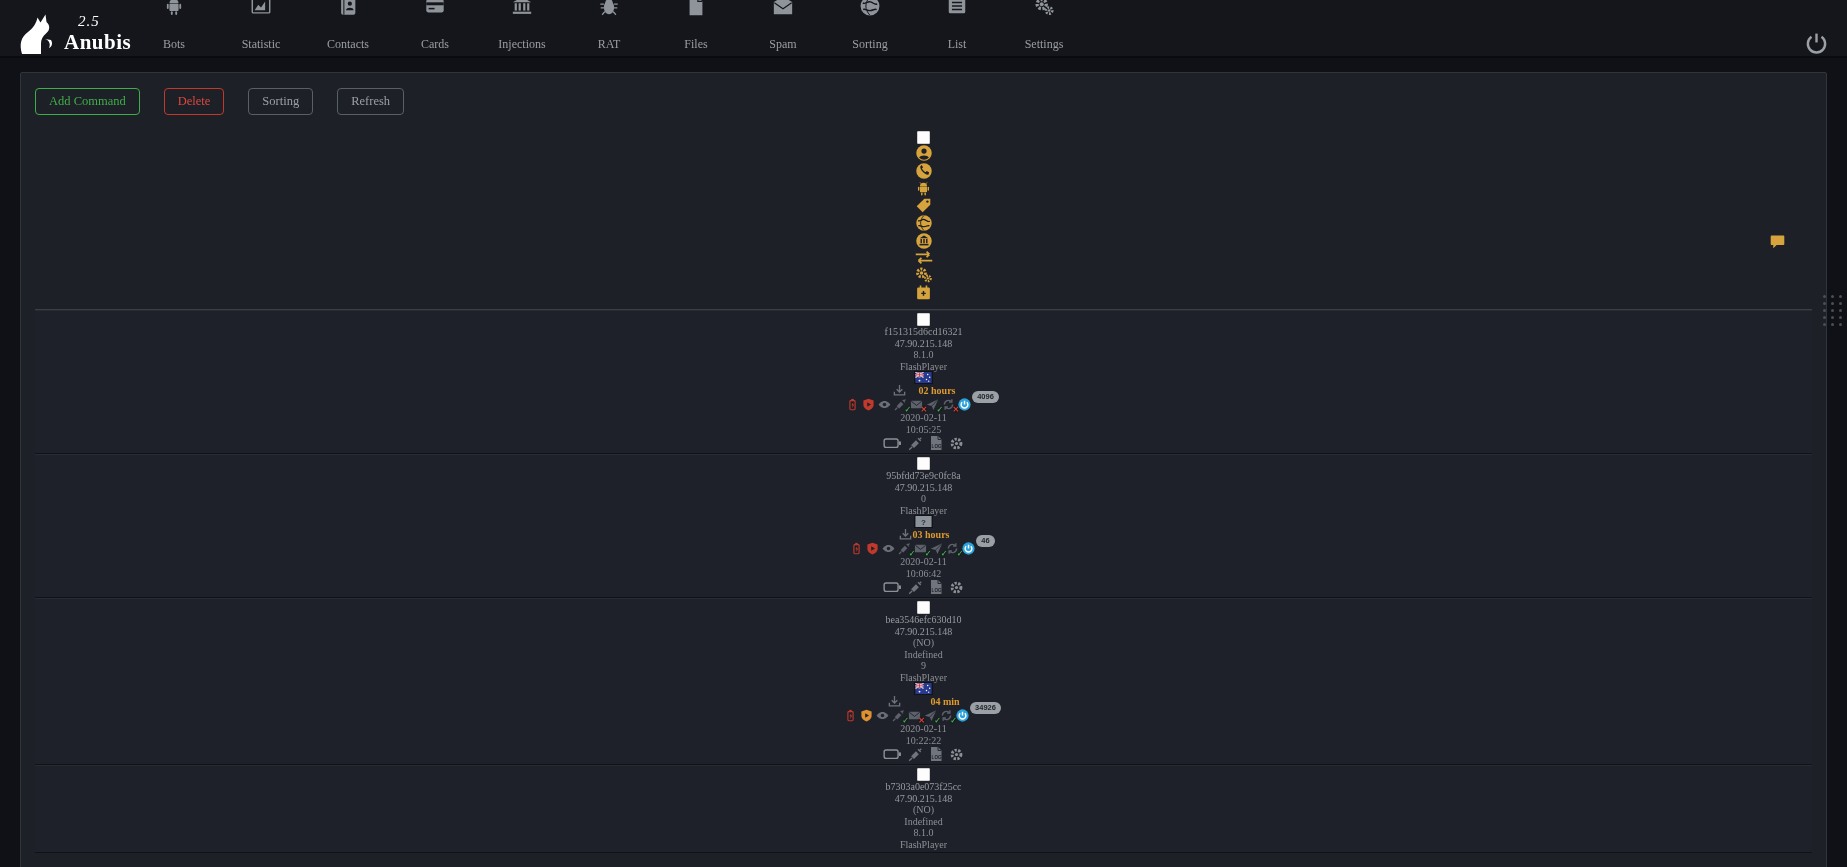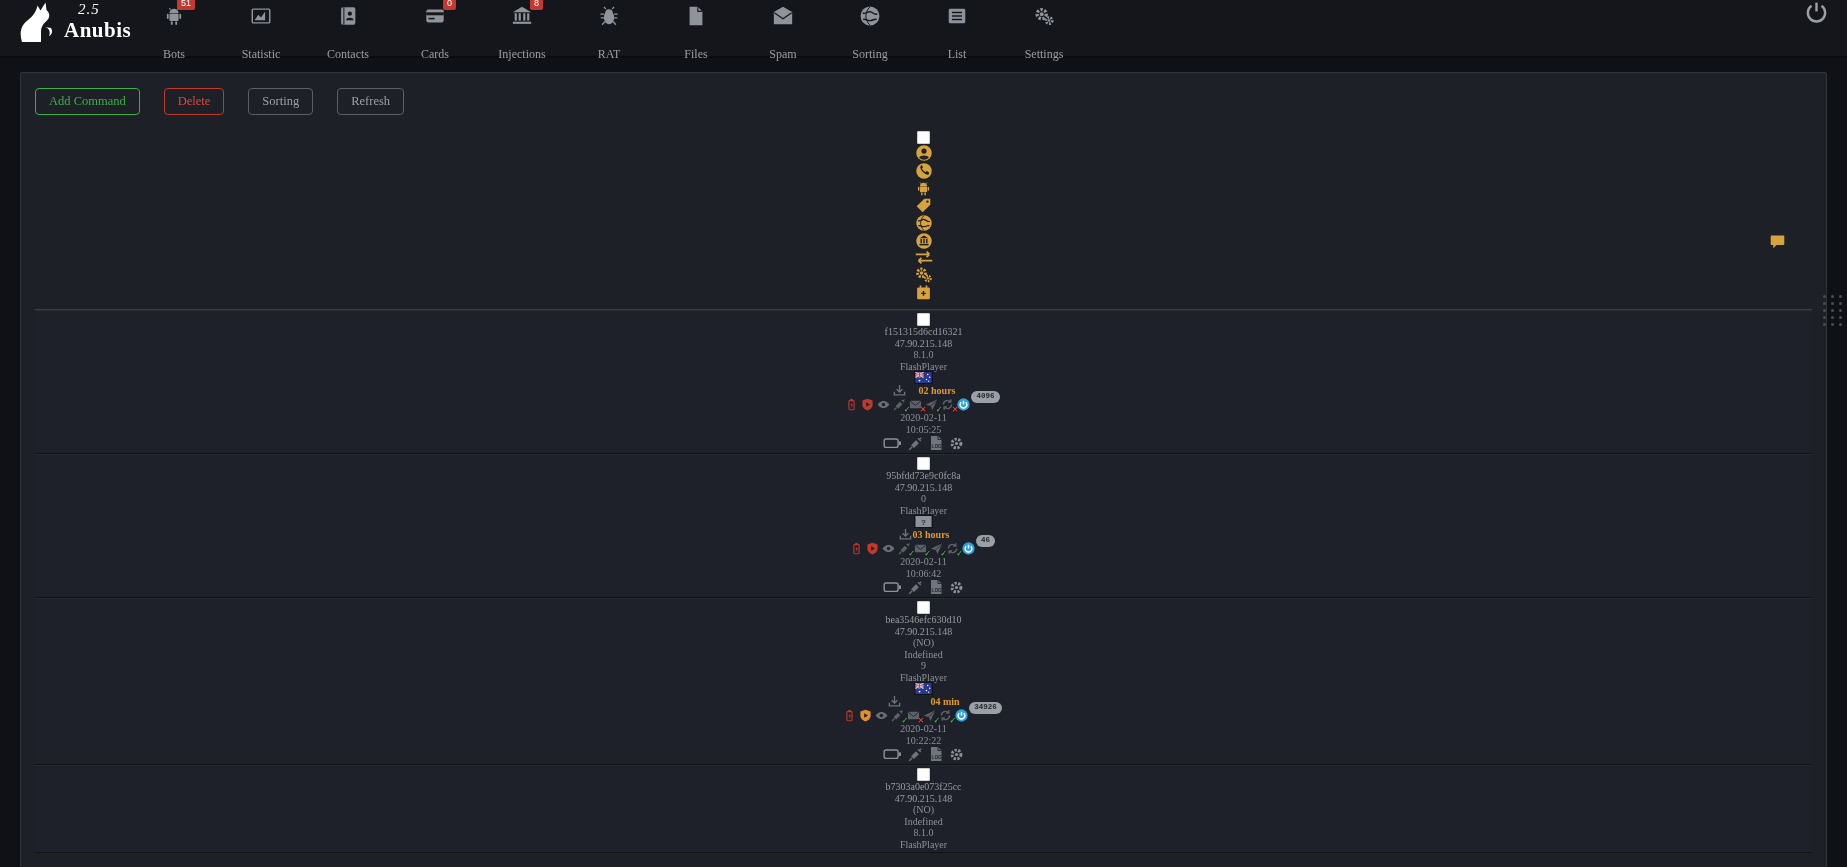--- a/index.html
+++ b/index.html
@@ -1,21 +1,21 @@
 <!DOCTYPE html>
 <html><head>
 <meta charset="utf-8">
 <style>
   html,body{margin:0;padding:0}
   body{width:1847px;height:867px;background:#0f1116;overflow:hidden;position:relative;
        font-family:"Liberation Serif",serif;-webkit-font-smoothing:antialiased}
 
   
   .nav{position:absolute;top:0;left:0;right:0;height:56px;background:#14161b;
-       display:flex;align-items:flex-start;border-bottom:2px solid #0a0b0e}
+       display:flex;align-items:flex-end;border-bottom:2px solid #0a0b0e}
   .logo{display:flex;align-items:flex-start;margin-left:12px;width:118px;position:relative}
   .logo svg{color:#fff}
   .logo-txt{position:absolute;left:52px;top:2px;color:#fff;line-height:1}
   .logo-ver{font-size:15px;font-style:italic;letter-spacing:1px;display:block;margin-left:14px}
   .logo-name{font-size:21px;font-weight:700;display:block;margin-top:3px;letter-spacing:.5px}
   .nav-items{display:flex;align-items:center;gap:23px;margin-left:12px}
   .nav-item{display:flex;flex-direction:column;align-items:center;justify-content:center;
             min-width:52px;padding:4px 6px;cursor:pointer;color:#9b9ea3}
   .nav-ic{position:relative;height:24px;display:flex;align-items:center;color:#8f939a}
   .nav-badge{position:absolute;top:-7px;right:-10px;background:#c13a32;color:#fff;
@@ -52,21 +52,21 @@
   .botid{color:#989ba1}
   .inj{color:#c3c6cc;font-size:9.5px;line-height:11px}
   .time{font-weight:700;font-size:10px}
   .t-orange{color:#df9a2d}
   .dlico{color:#6d727b;cursor:pointer;display:flex}
   .statrow{display:flex;align-items:center;justify-content:center;gap:2px}
   .mi{position:relative;display:inline-flex;width:14px;height:14px;cursor:pointer}
   .mi .mark{position:absolute;right:-3px;bottom:-3px;font-size:8px;font-weight:700;
             font-family:"Liberation Sans",sans-serif;text-shadow:0 0 2px #000}
   .mk-c{color:#3fb544}.mk-x{color:#d84339}
-  .cnt{background:#9aa0a6;color:#23262c;font-family:Liberation Mono, monospace;
+  .cnt{background:#9aa0a6;color:#23262c;font-family:Liberation Sans, sans-serif;
        font-size:7.5px;font-weight:700;border-radius:7px;padding:1px 5px;line-height:1.3;
        position:relative;top:-8px;left:-2px}
   .acts{display:flex;align-items:center;justify-content:center;gap:6px}
   .aic{display:inline-flex;cursor:pointer}
   .flag{display:inline-flex;box-shadow:0 0 0 1px rgba(0,0,0,.4)}
 
   .dots{position:absolute;right:4px;top:295px;display:grid;
         grid-template-columns:repeat(3,4px);gap:4px;cursor:grab}
   .dots i{width:3px;height:3px;border-radius:50%;background:#4a4f57}
 </style>

